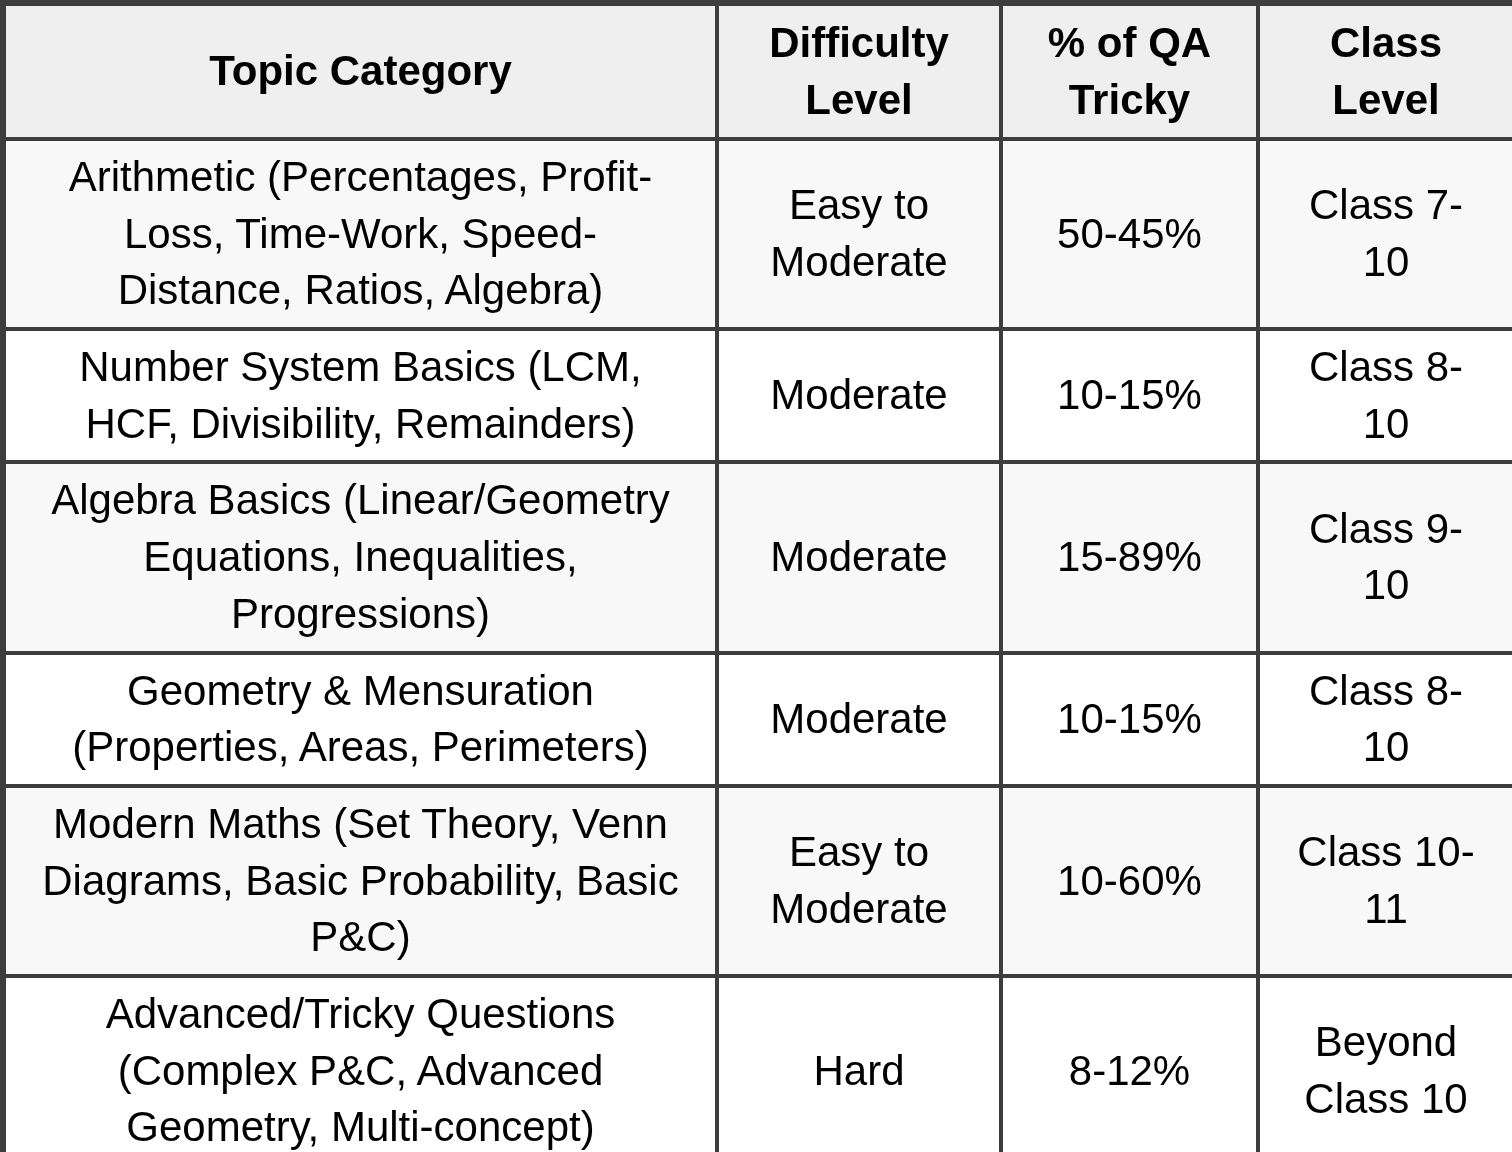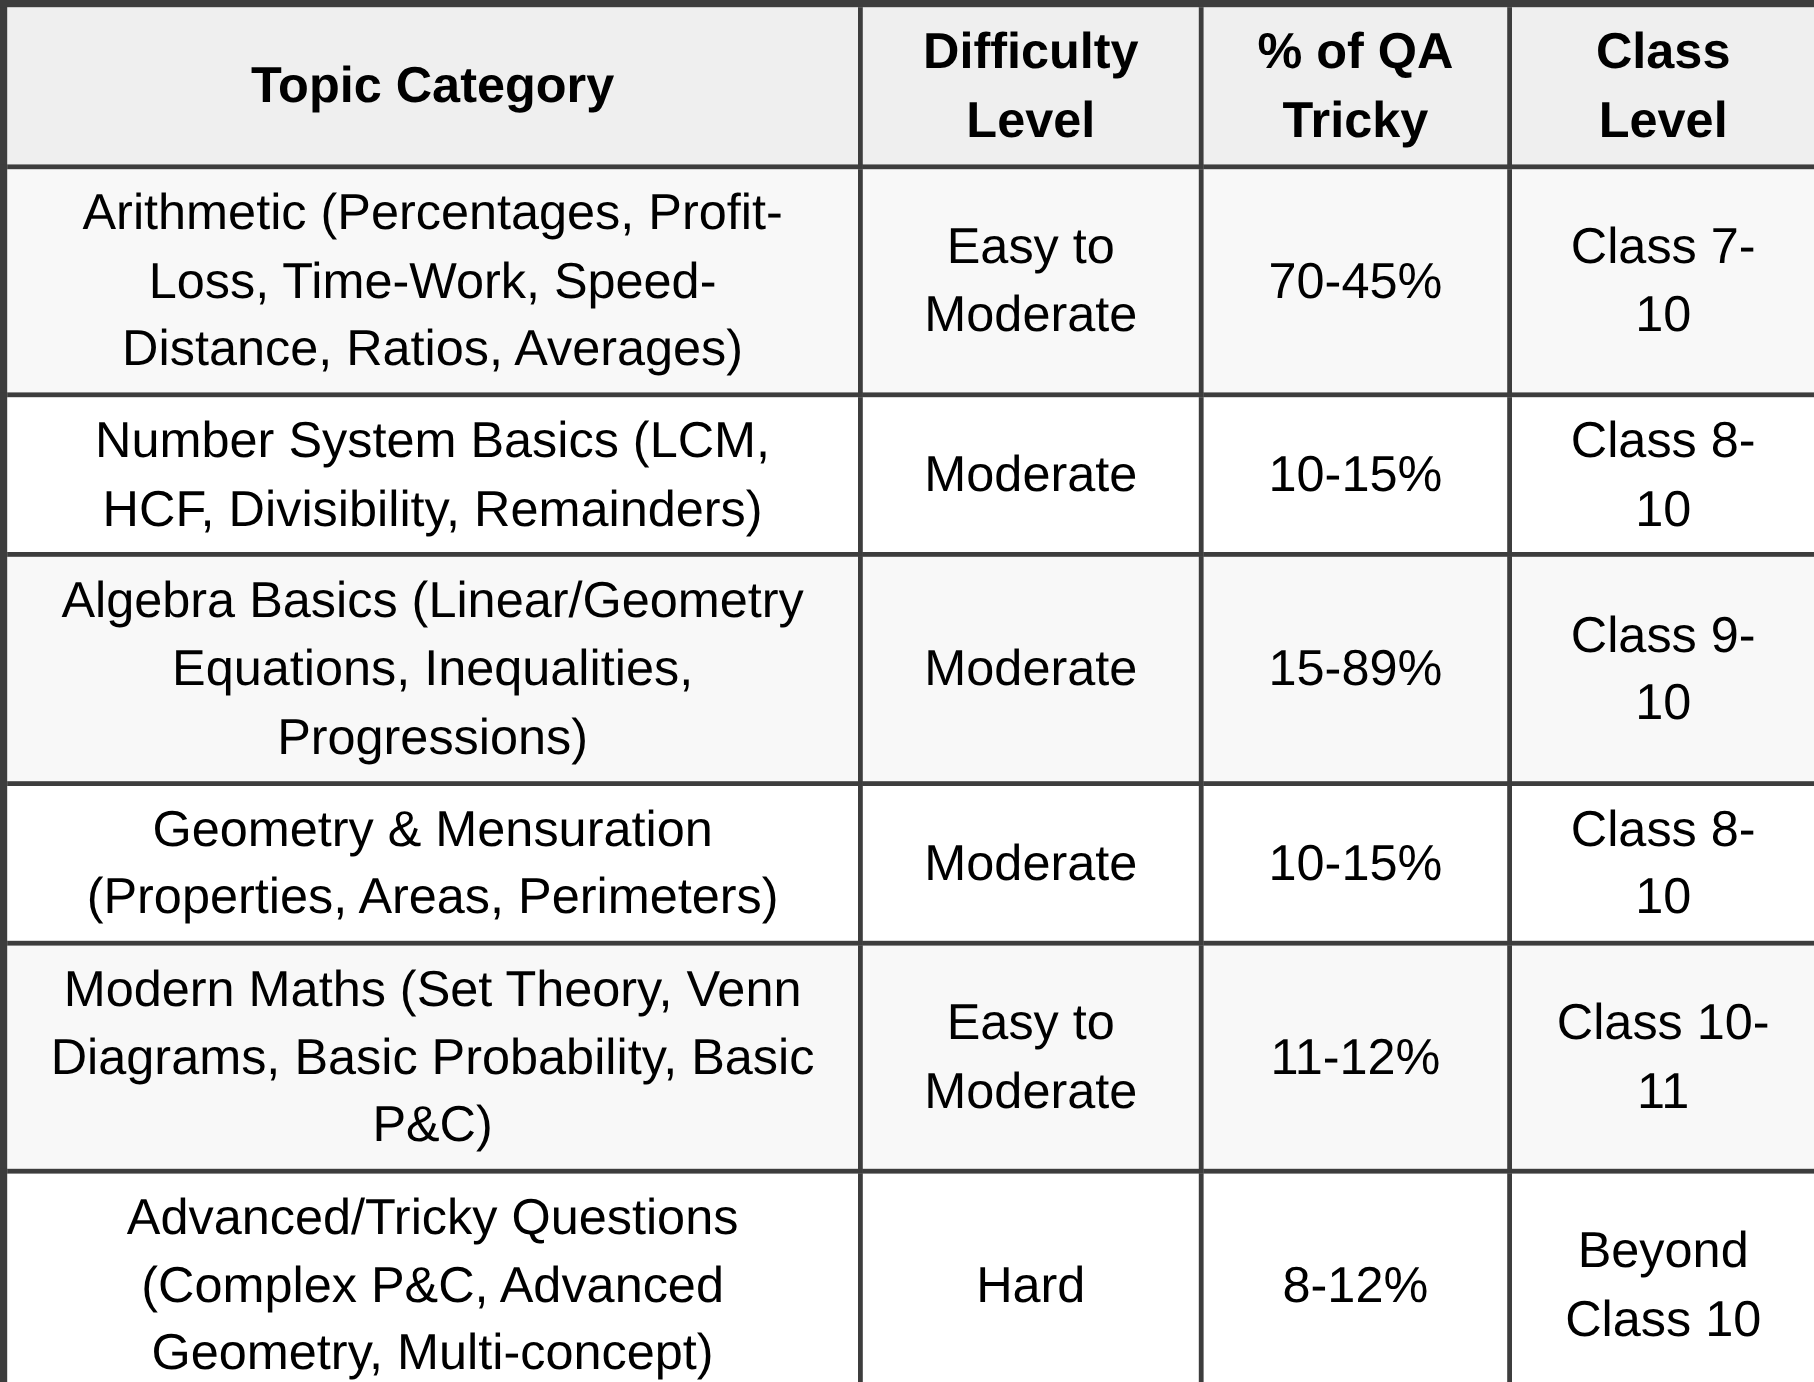--- a/index.html
+++ b/index.html
@@ -78,24 +78,24 @@
         <th>% of QA
 Tricky</th>
         <th>Class
 Level</th>
       </tr>
     </thead>
     <tbody>
       <tr>
         <td>Arithmetic (Percentages, Profit-
 Loss, Time-Work, Speed-
-Distance, Ratios, Averages)</td>
+Distance, Ratios, Algebra)</td>
         <td>Easy to
 Moderate</td>
-        <td>70-45%</td>
+        <td>50-45%</td>
         <td>Class 7-
 10</td>
       </tr>
       <tr>
         <td>Number System Basics (LCM,
 HCF, Divisibility, Remainders)</td>
         <td>Moderate</td>
         <td>10-15%</td>
         <td>Class 8-
 10</td>
@@ -116,21 +116,21 @@
         <td>10-15%</td>
         <td>Class 8-
 10</td>
       </tr>
       <tr>
         <td>Modern Maths (Set Theory, Venn
 Diagrams, Basic Probability, Basic
 P&amp;C)</td>
         <td>Easy to
 Moderate</td>
-        <td>11-12%</td>
+        <td>10-60%</td>
         <td>Class 10-
 11</td>
       </tr>
       <tr>
         <td>Advanced/Tricky Questions
 (Complex P&amp;C, Advanced
 Geometry, Multi-concept)</td>
         <td>Hard</td>
         <td>8-12%</td>
         <td>Beyond

